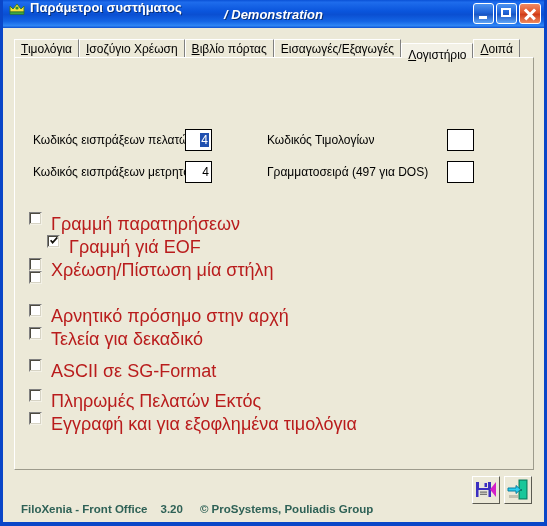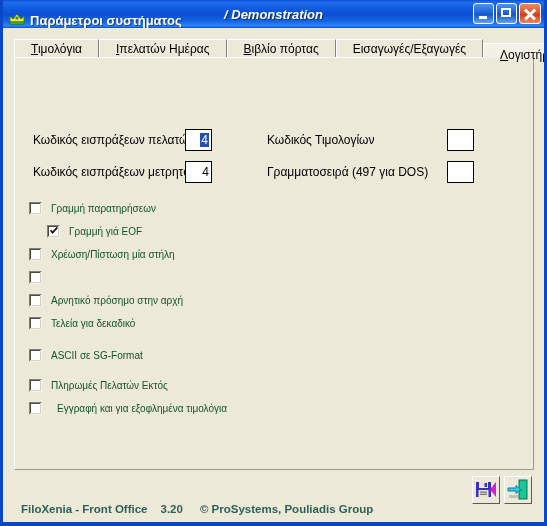--- a/index.html
+++ b/index.html
@@ -24,21 +24,21 @@
   }
 
   
   .titlebar {
     position: relative;
     height: 28px;
     background: linear-gradient(to bottom,
         #0a51d6 0%, #1e6cec 8%, #0a55dc 40%,
         #0a4fd2 52%, #1464e4 76%, #2f86f5 92%, #0c4fce 100%);
     display: flex;
-    align-items: flex-end;
+    align-items: flex-start;
     overflow: hidden;
   }
   .title-icon {
     width: 18px;
     height: 18px;
     margin-left: 5px;
     margin-right: 4px;
     flex: 0 0 auto;
     position: relative;
   }
@@ -135,21 +135,21 @@
     top: 8px;
     right: 10px;
     height: 22px;
     display: flex;
     align-items: flex-end;
     font-size: 12px;
   }
   .tab {
     height: 19px;
     line-height: 19px;
-    padding: 0 16px;
+    padding: 0 6px;
     box-sizing: border-box;
     background: #ece9d8;
     border-left: 1px solid #ffffff;
     border-top: 1px solid #ffffff;
     border-right: 1px solid #808080;
     color: #000000;
     white-space: nowrap;
     cursor: default;
     position: relative;
     margin-right: 0px;
@@ -236,23 +236,24 @@
     flex: 0 0 auto;
   }
   .chk-box .tick {
     position: absolute;
     left: 2px;
     top: 1px;
     width: 8px;
     height: 7px;
   }
   .chk-label {
-    font-size: 10px;
-    color: #14532d;
-    white-space: nowrap;
+    font-size: 18px;
+    color: #b91c1c;
+    white-space: nowrap;
+    margin-top: 12px;
   }
 
   
   .bottom-buttons {
     position: absolute;
     right: 12px;
     bottom: 16px;
     display: flex;
     gap: 4px;
   }
@@ -324,21 +325,21 @@
     </div>
   </div>
 
   <div class="client">
 
     <div class="tabstrip">
       <div class="tab">
         <u>Τ</u><span>ιμολόγια</span>
       </div>
       <div class="tab">
-        <u>Ι</u><span>πελατών Ημέρας</span>
+        <u>Ι</u><span>σοζύγιο Χρέωση</span>
       </div>
       <div class="tab">
         <u>Β</u><span>ιβλίο πόρτας</span>
       </div>
       <div class="tab">
         <span>Εισαγωγές/Εξαγωγές</span>
       </div>
       <div class="tab active">
         <u>Λ</u><span>ογιστήριο</span>
       </div>
@@ -405,21 +406,21 @@
       <div class="chk-row" style="left:14px; top:291px;">
         <span class="chk-box"></span>
         <span class="chk-label">ASCII σε SG-Format</span>
       </div>
 
       <div class="chk-row" style="left:14px; top:321px;">
         <span class="chk-box"></span>
         <span class="chk-label">Πληρωμές Πελατών Εκτός</span>
       </div>
 
-      <div class="chk-row" style="left:14px; top:344px;gap:6px;">
+      <div class="chk-row" style="left:14px; top:344px;">
         <span class="chk-box"></span>
         <span class="chk-label">Εγγραφή και για εξοφλημένα τιμολόγια</span>
       </div>
 
     </div>
 
     <div class="bottom-buttons">
       <div class="tool-btn">
         <svg width="22" height="22" viewBox="0 0 22 22">
           <rect x="1" y="3" width="15" height="15" fill="#3b2fc0"></rect>

